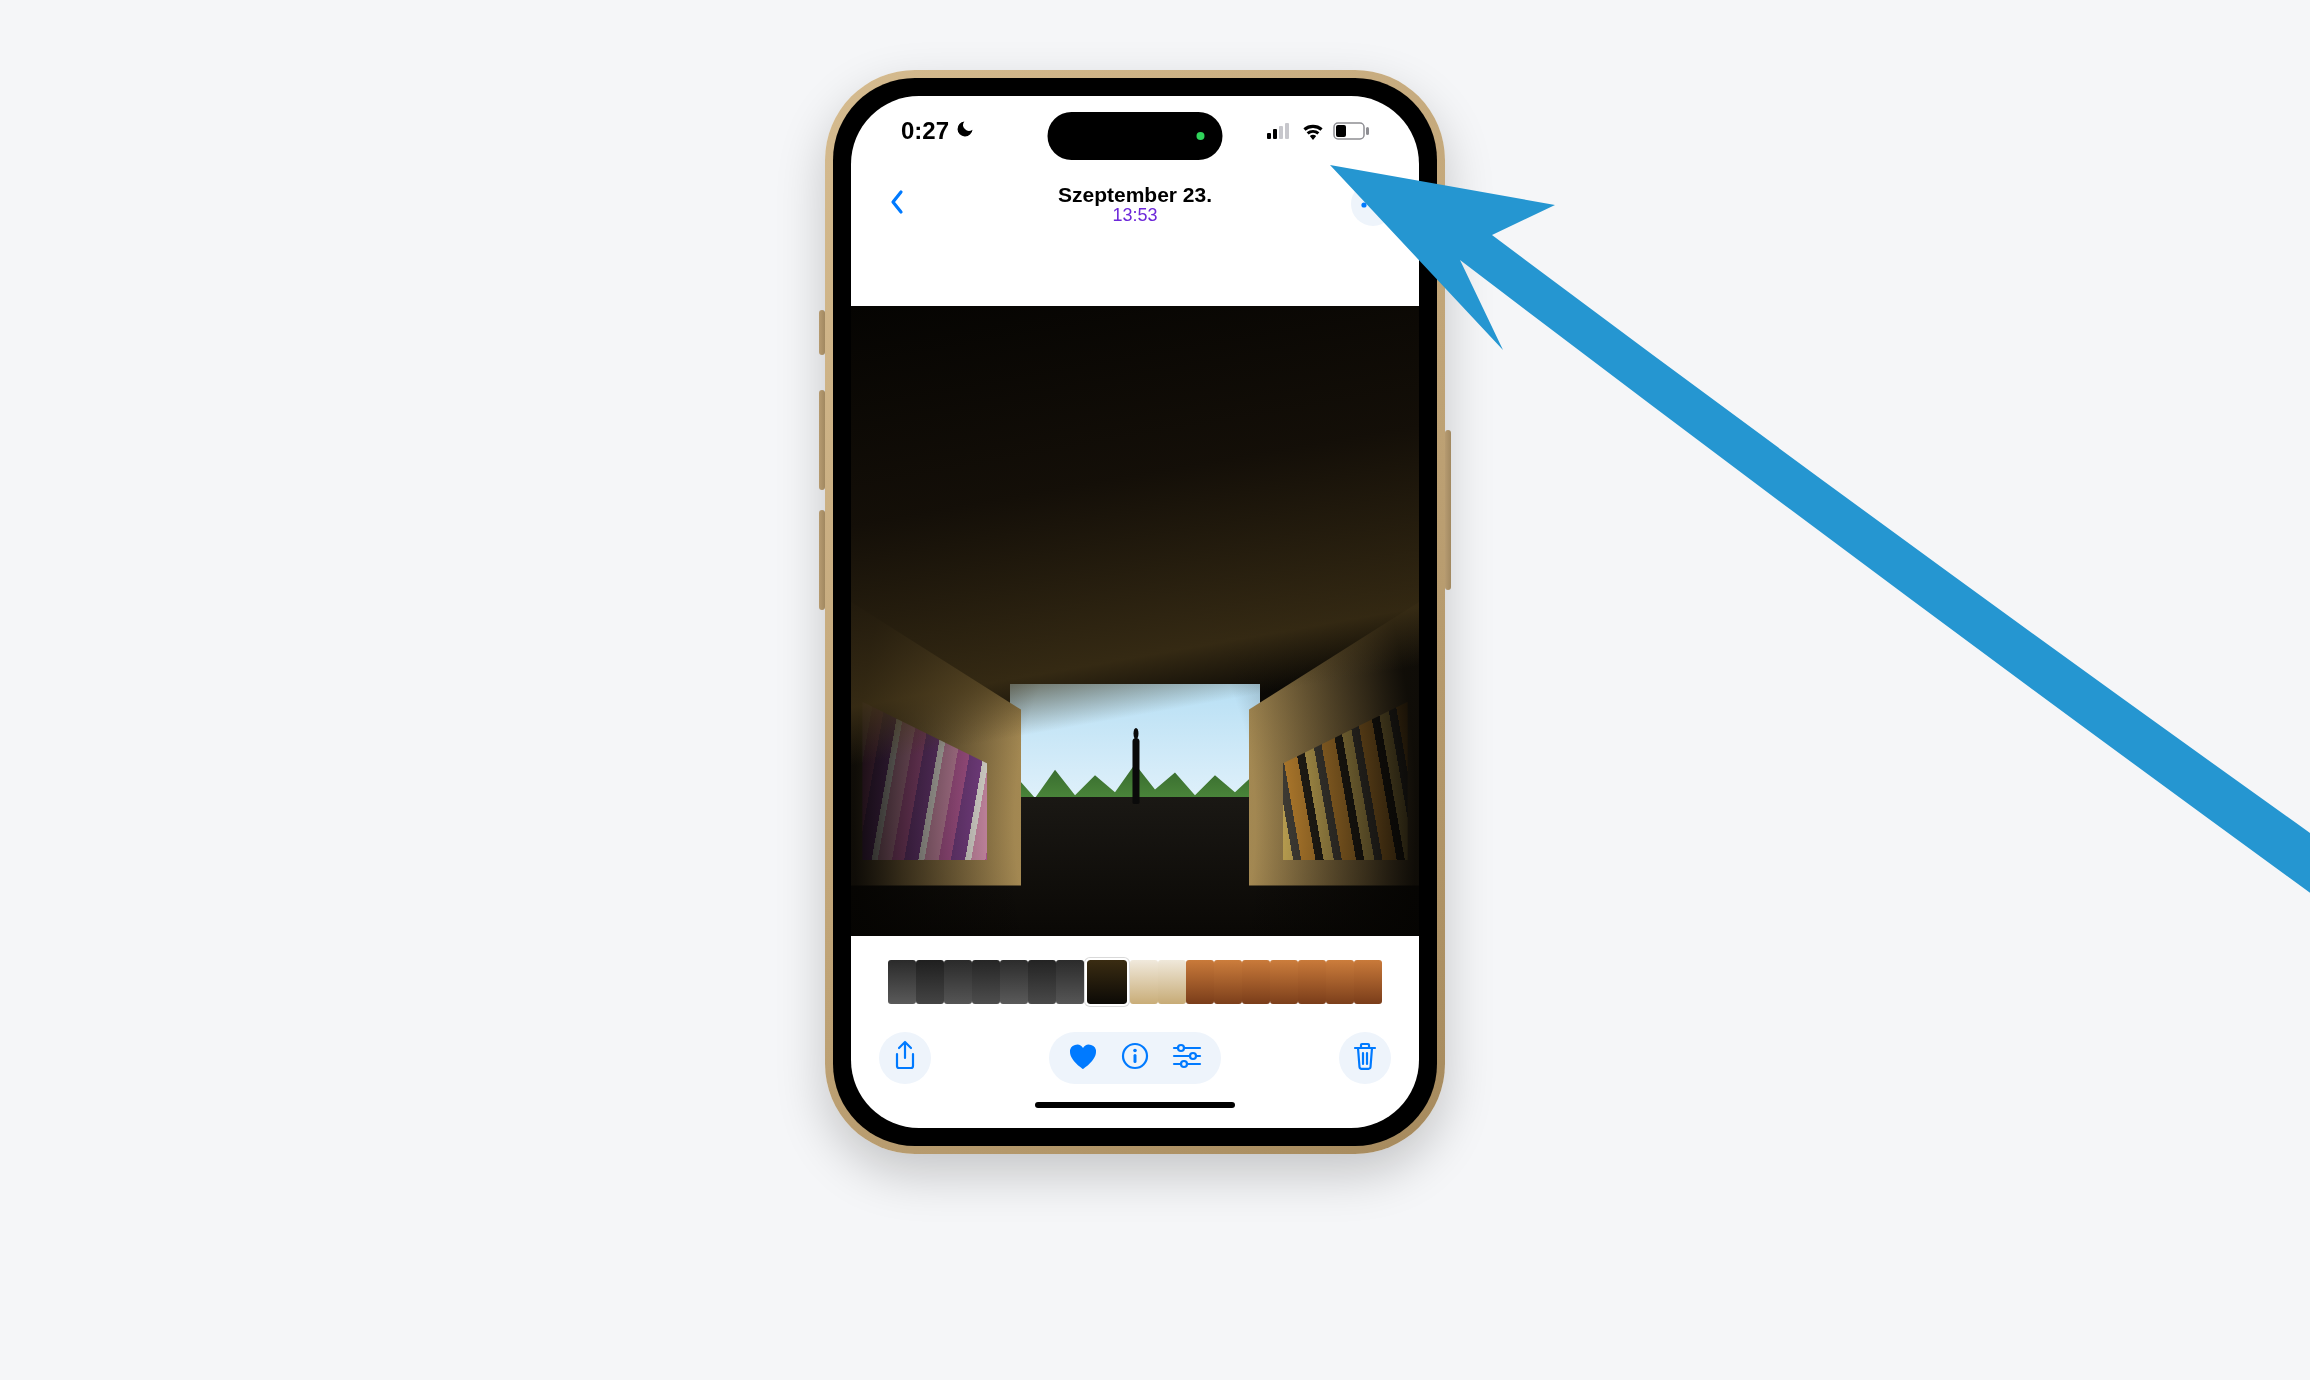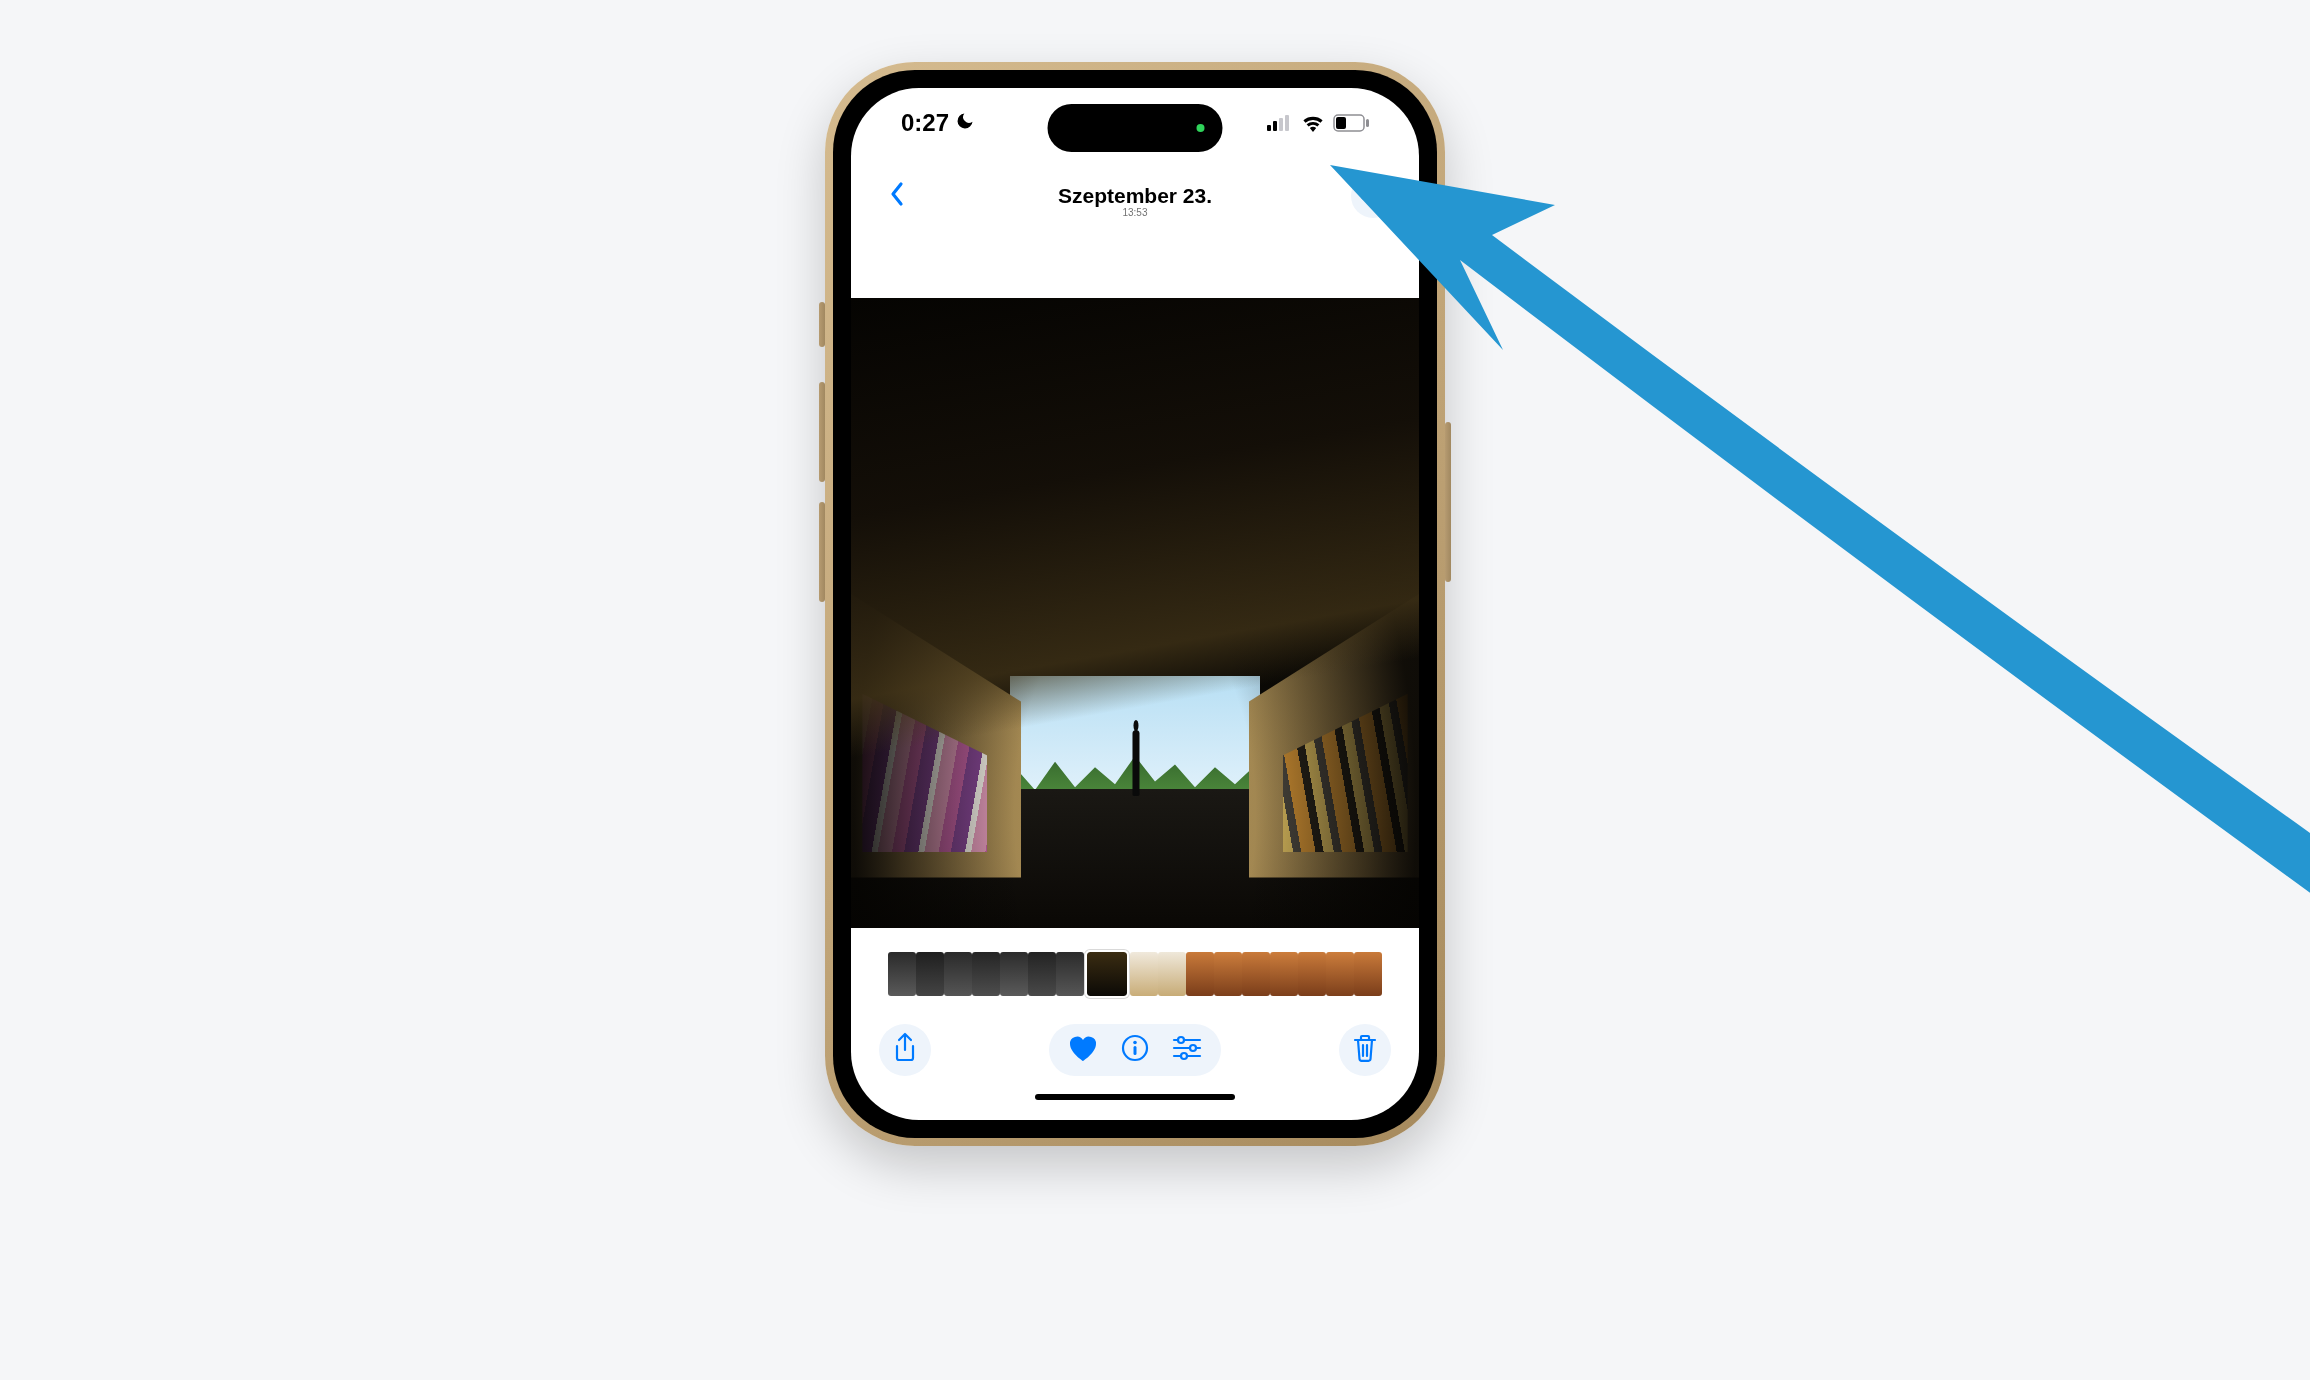--- a/index.html
+++ b/index.html
@@ -21,21 +21,21 @@
     position: relative;
     width: 2310px;
     height: 1380px;
     background: var(--page-bg);
     transform-origin: top left;
   }
   
   .phone {
     position: absolute;
     left: 825px;
-    top: 62px;
+    top: 70px;
     width: 620px;
     height: 1084px;
     background: linear-gradient(135deg, #d5bb8f 0%, #c1a578 50%, #a68a5d 100%);
     border-radius: 90px;
     box-shadow: 0 20px 50px rgba(0,0,0,0.2);
   }
   .phone-inner {
     position: absolute;
     inset: 8px;
     background: #000;
@@ -127,22 +127,22 @@
   }
   .nav-title {
     text-align: center;
     line-height: 1.1;
   }
   .nav-title .t1 {
     font-size: 21px;
     font-weight: 600;
   }
   .nav-title .t2 {
-    font-size: 10px;
-    color: #737373;
+    font-size: 18px;
+    color: #6d28d9;
   }
 
   
   .photo-area {
     flex: 1 1 auto;
     position: relative;
     display:flex;
     flex-direction:column;
   }
   .photo-padding{

